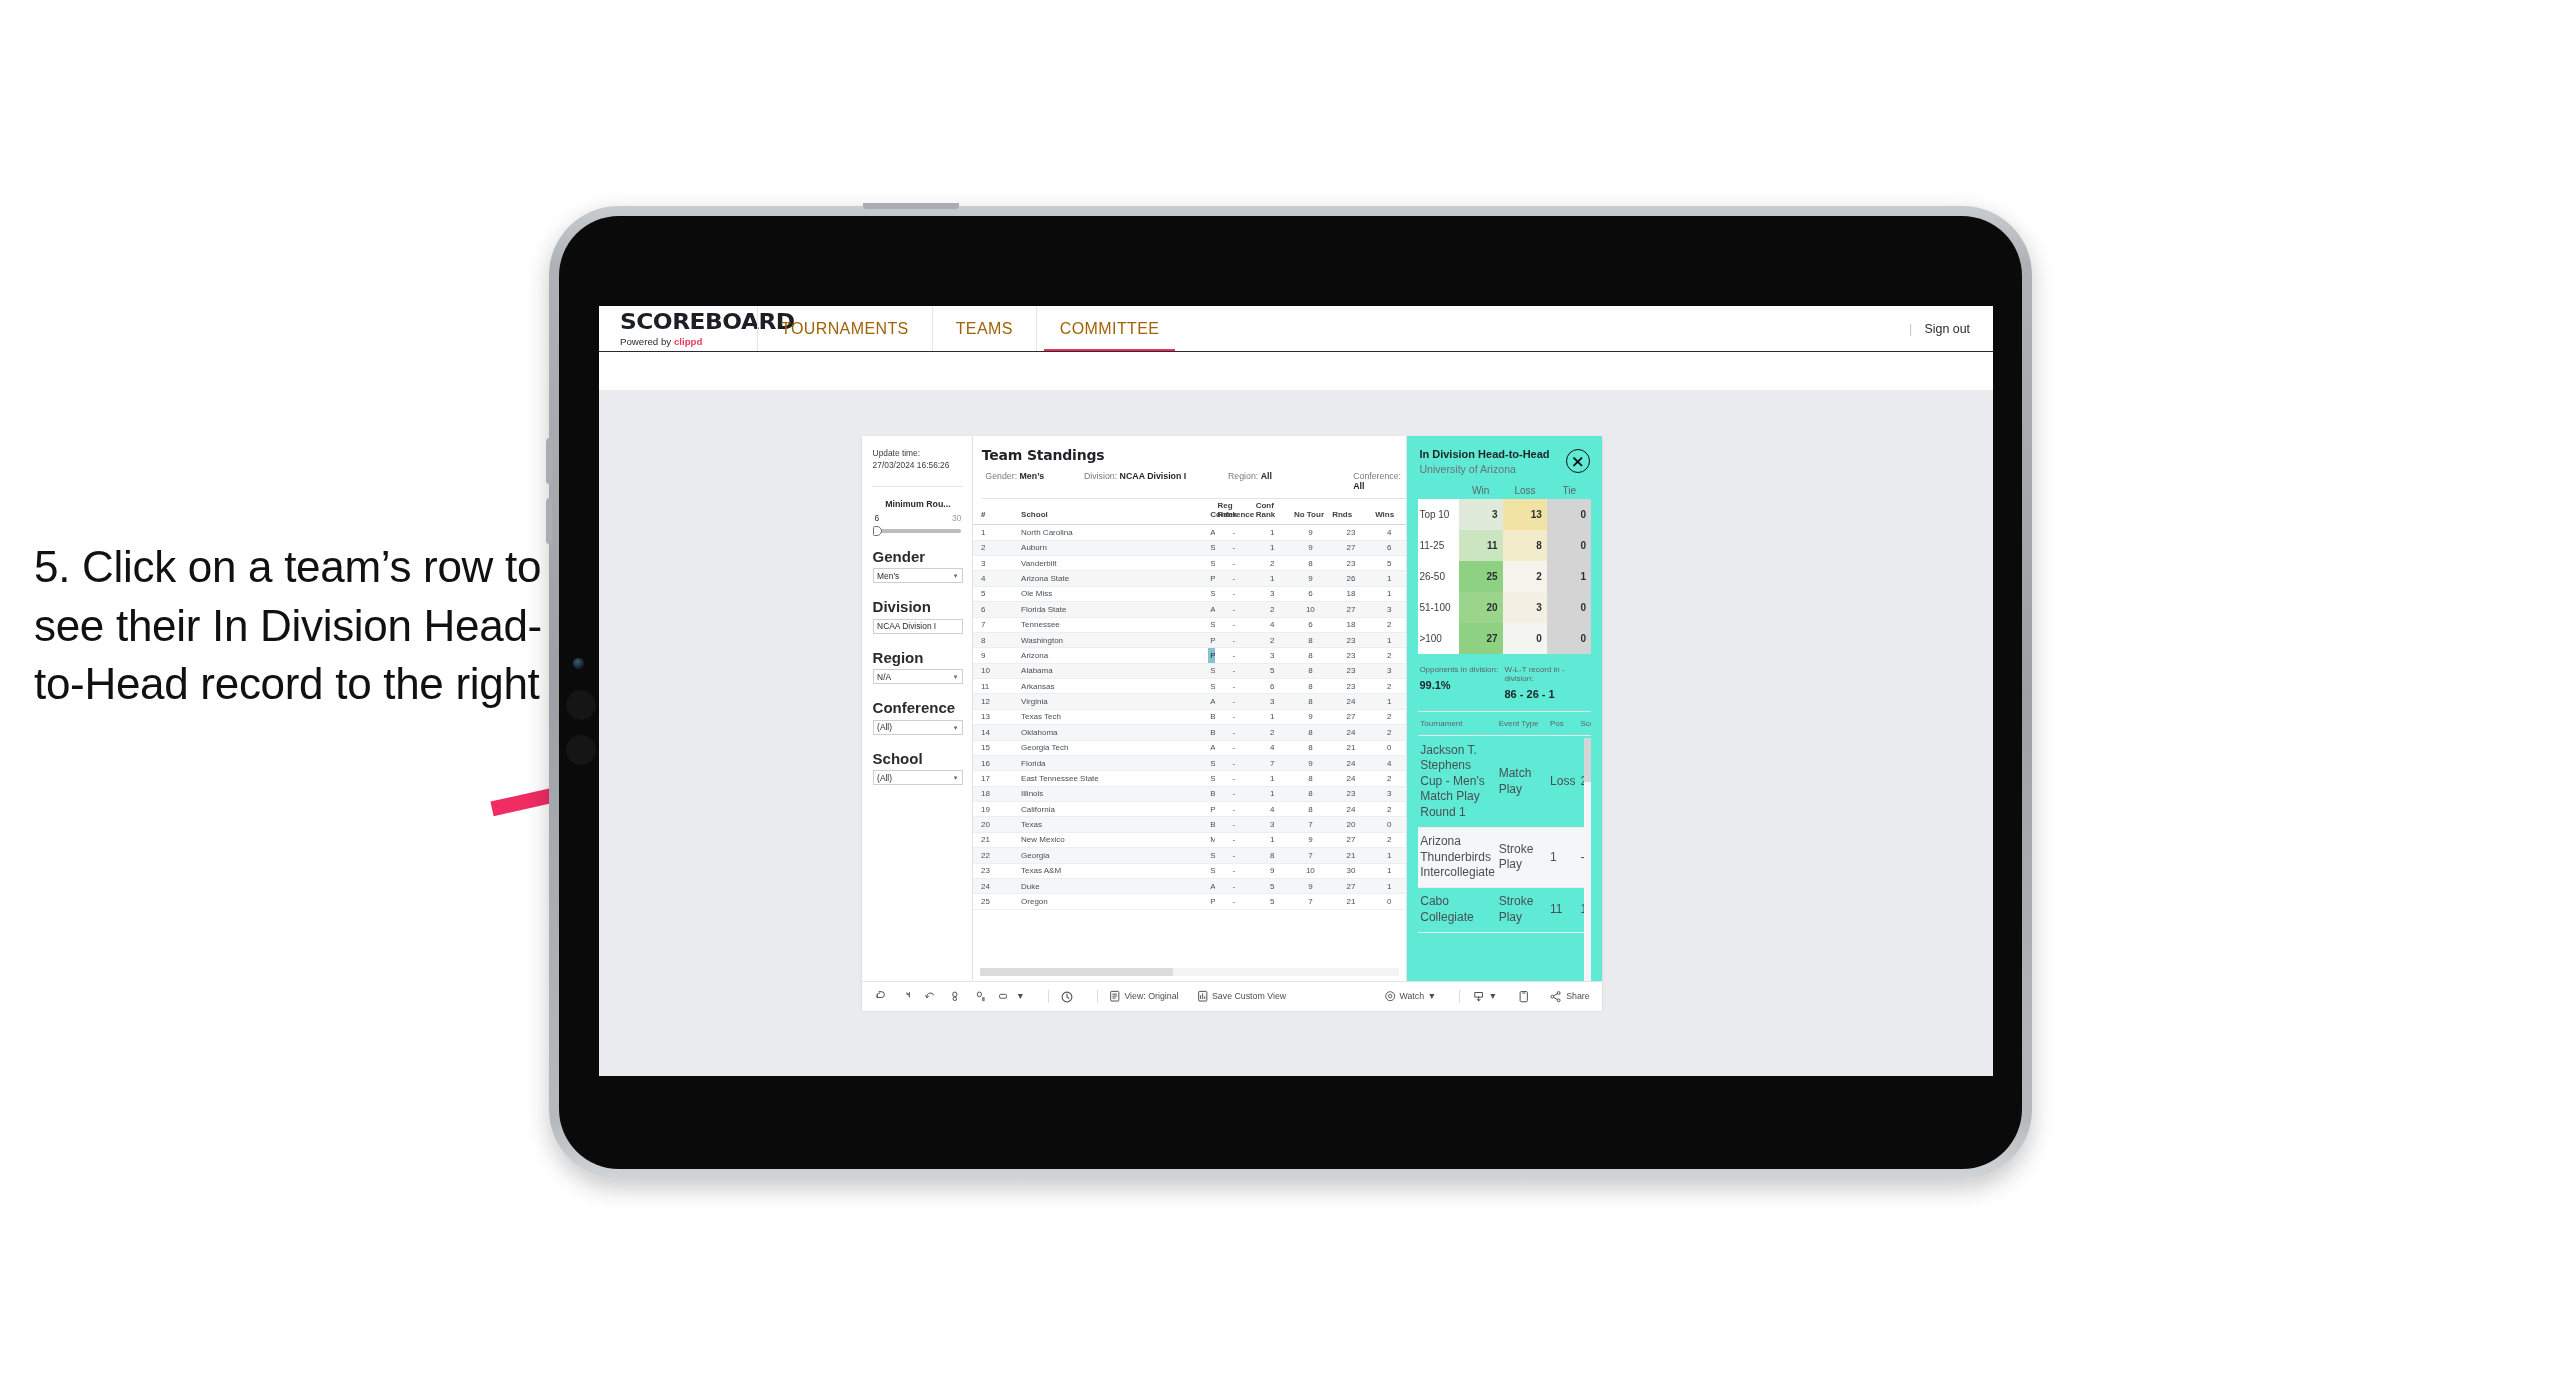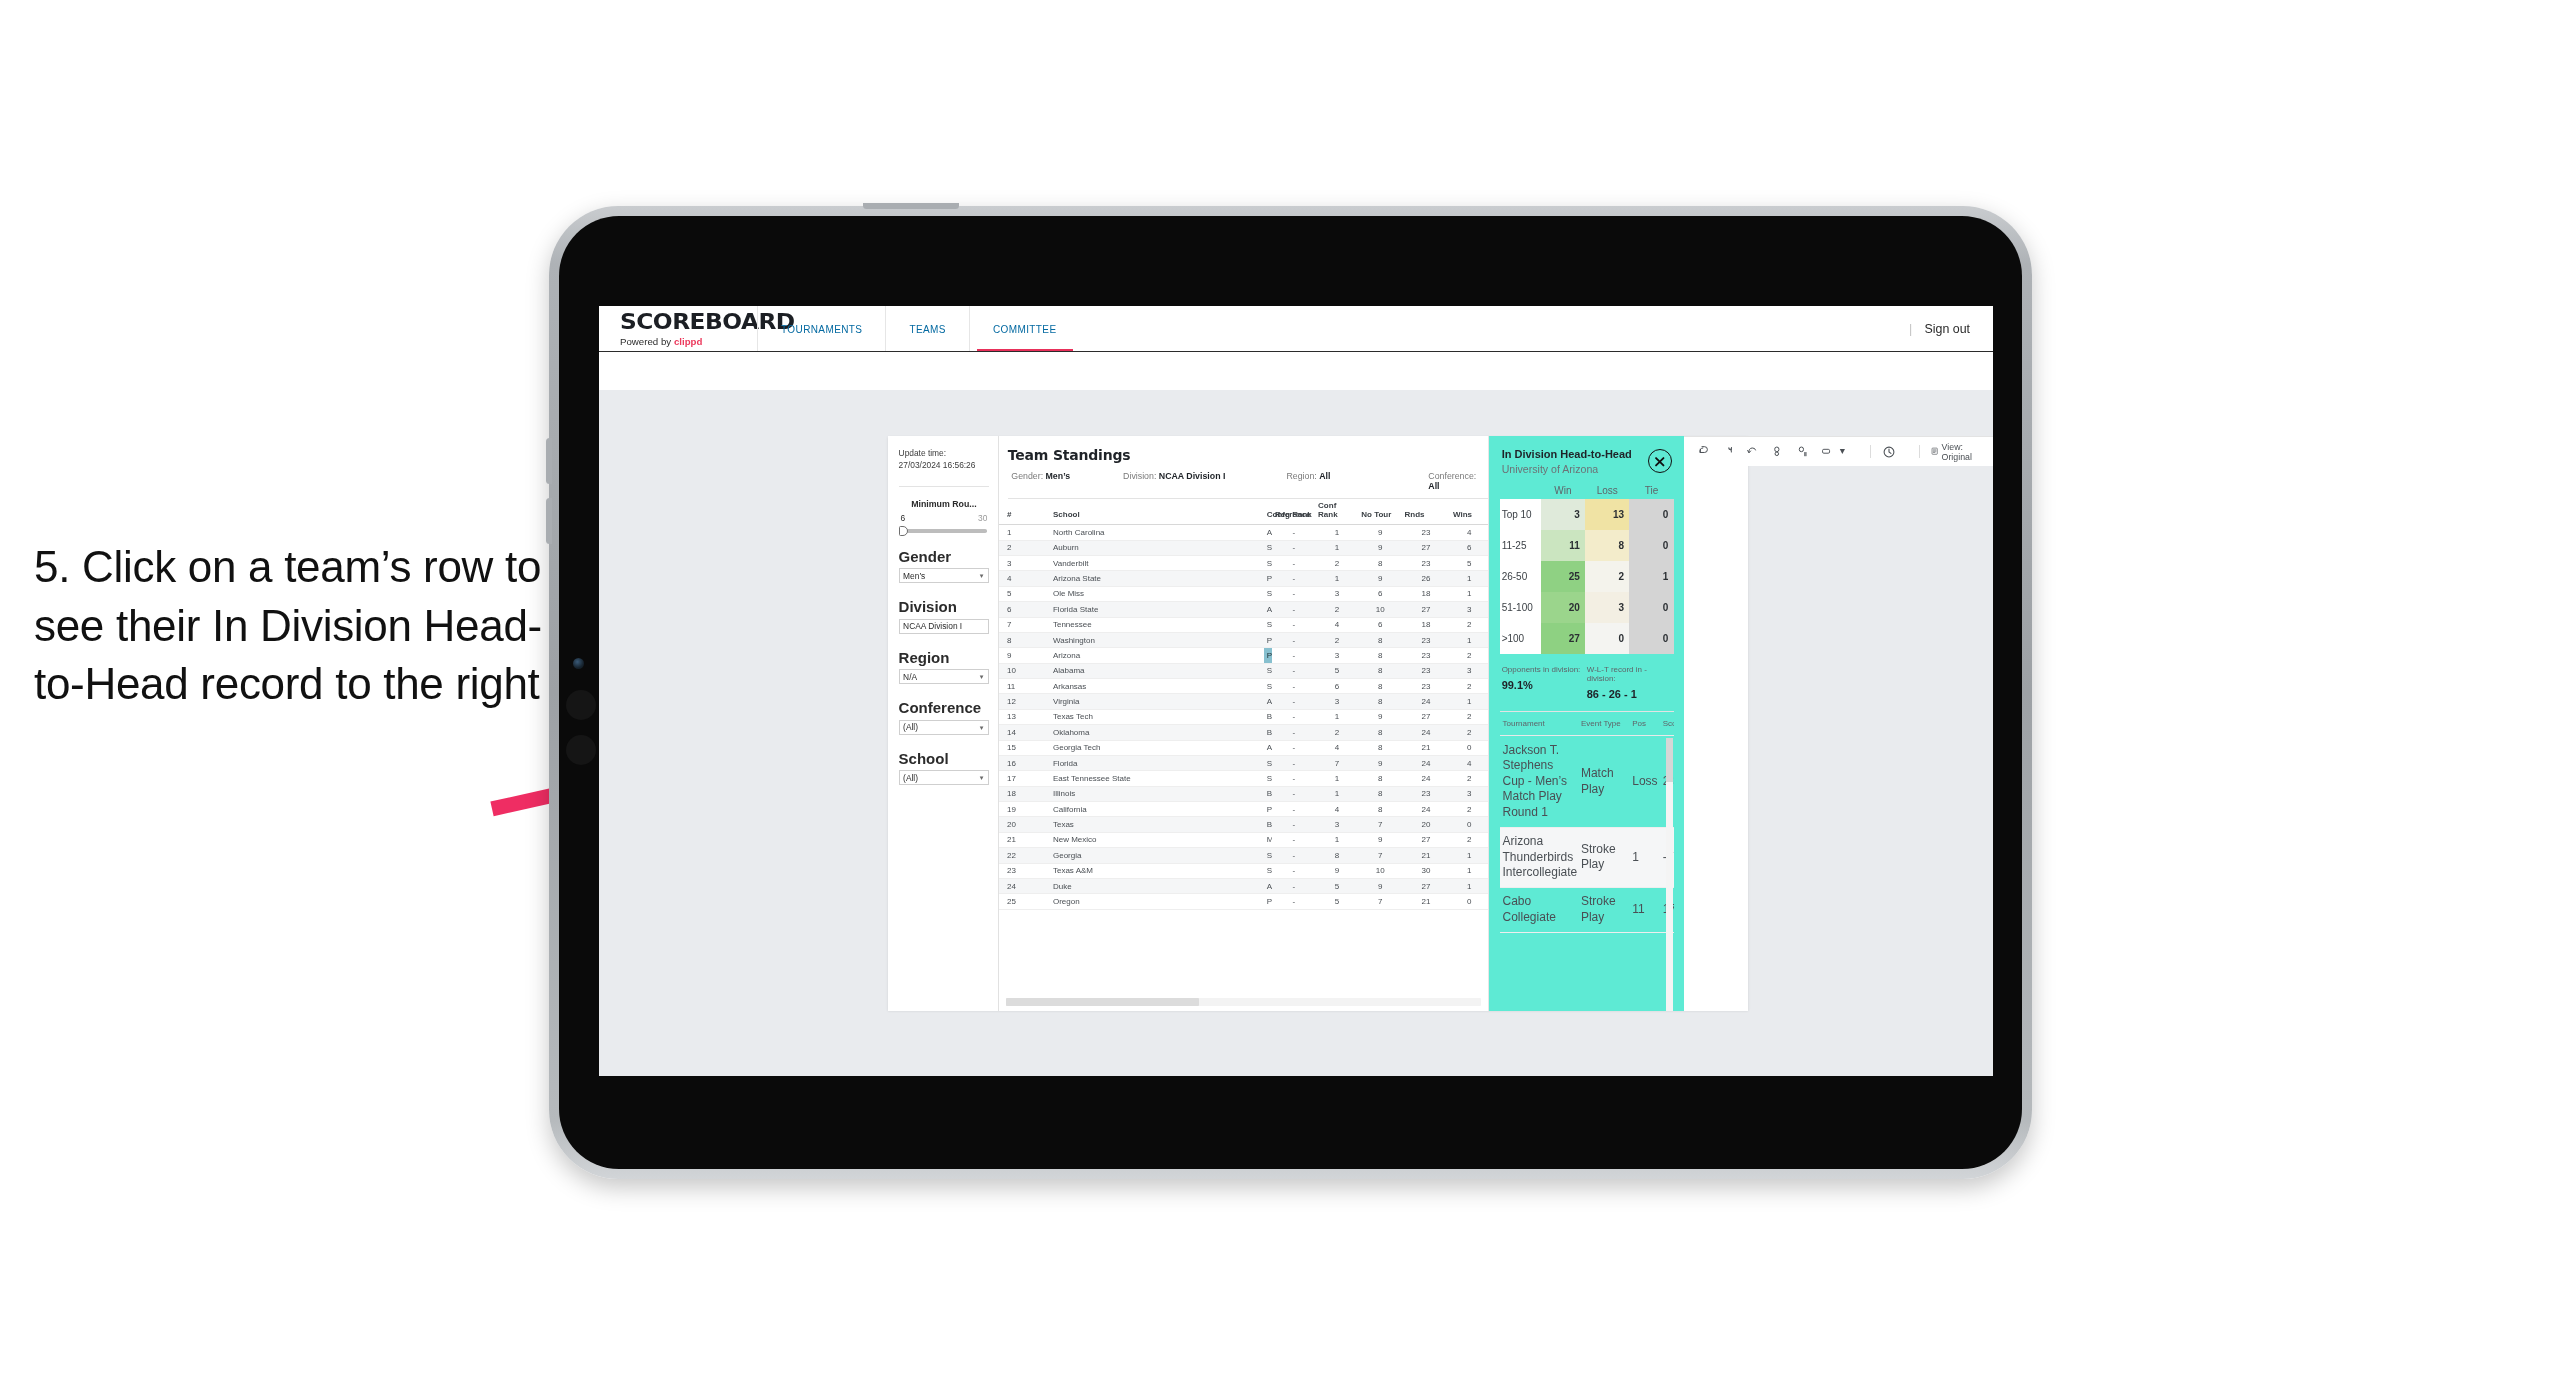--- a/index.html
+++ b/index.html
@@ -47,41 +47,41 @@
   
   #topbar{height:46px;background:#fff;display:flex;align-items:stretch;position:relative;}
   #topbar:after{content:"";position:absolute;left:0;right:0;bottom:0;height:0.9px;background:#2b2b2b;}
   #brand{width:158px;display:flex;flex-direction:column;justify-content:center;padding-left:21px;box-sizing:border-box;}
   #brand-title{font-size:22px;font-weight:700;letter-spacing:-0.5px;color:#1c1f24;
     font-family:"DejaVu Sans",sans-serif;line-height:1;transform:scaleX(1.06);transform-origin:left;}
   #brand-sub{font-size:9.7px;color:#2b2b2b;margin-top:2.7px;}
   #brand-sub b{color:#ec3a5d;font-weight:700;}
   .topnav{display:flex;align-items:stretch;}
   .topnav-item{
-    display:flex;align-items:center;padding:0 23px;font-size:10px;color:#0369a1;
+    display:flex;align-items:center;padding:0 23px;font-size:16px;color:#a16207;
     letter-spacing:0.4px;position:relative;cursor:pointer;border-left:0.9px solid #e6e6e6;
   }
   .topnav-item.active:after{content:"";position:absolute;left:7px;right:7px;bottom:0;height:2.7px;background:#e8305a;}
   #topbar-right{margin-left:auto;display:flex;align-items:center;padding-right:23px;font-size:12.4px;color:#2b2b2b;}
   #topbar-right .divider{color:#c2c2c2;margin-right:12.4px;}
   #signout{cursor:pointer;}
 
   
   #subnav{height:37px;background:#fafafa;display:flex;align-items:center;padding-left:21px;
     border-bottom:0.9px solid #dedede;box-sizing:border-box;}
   .subnav-item{font-size:12px;color:#33383d;margin-right:30px;letter-spacing:0.3px;cursor:pointer;}
   .subnav-item.active{color:#e8305a;}
 
   
   #canvas{position:absolute;left:0;right:0;top:84px;bottom:0;background:#e9ebee;}
 
   
   #dash{
-    position:absolute;left:263px;top:46px;width:860px;height:575px;background:#ffffff;
-    box-shadow:0 0.9px 2.7px rgba(0,0,0,.10);display:flex;flex-direction:row;margin-left:26px;
+    position:absolute;left:263px;top:46px;width:740px;height:575px;background:#ffffff;
+    box-shadow:0 0.9px 2.7px rgba(0,0,0,.10);display:flex;flex-direction:column;
   }
   #dash-body{flex:1;display:flex;min-height:0;}
 
   
   #filters{width:111px;border-right:0.9px solid #e1e1e1;box-sizing:border-box;padding:12.4px 8.8px 0 10.6px;background:#fff;}
   #update-label{font-size:8.4px;color:#3c3c3c;line-height:1.35;}
   #filters-divider{height:0.9px;background:#e3e3e3;margin:15px 0 12.4px 0;}
   .filter-block{margin-bottom:15px;}
   .filter-title{font-size:15px;font-weight:700;color:#2b2b2b;margin-bottom:3.5px;}
   .filter-select{

